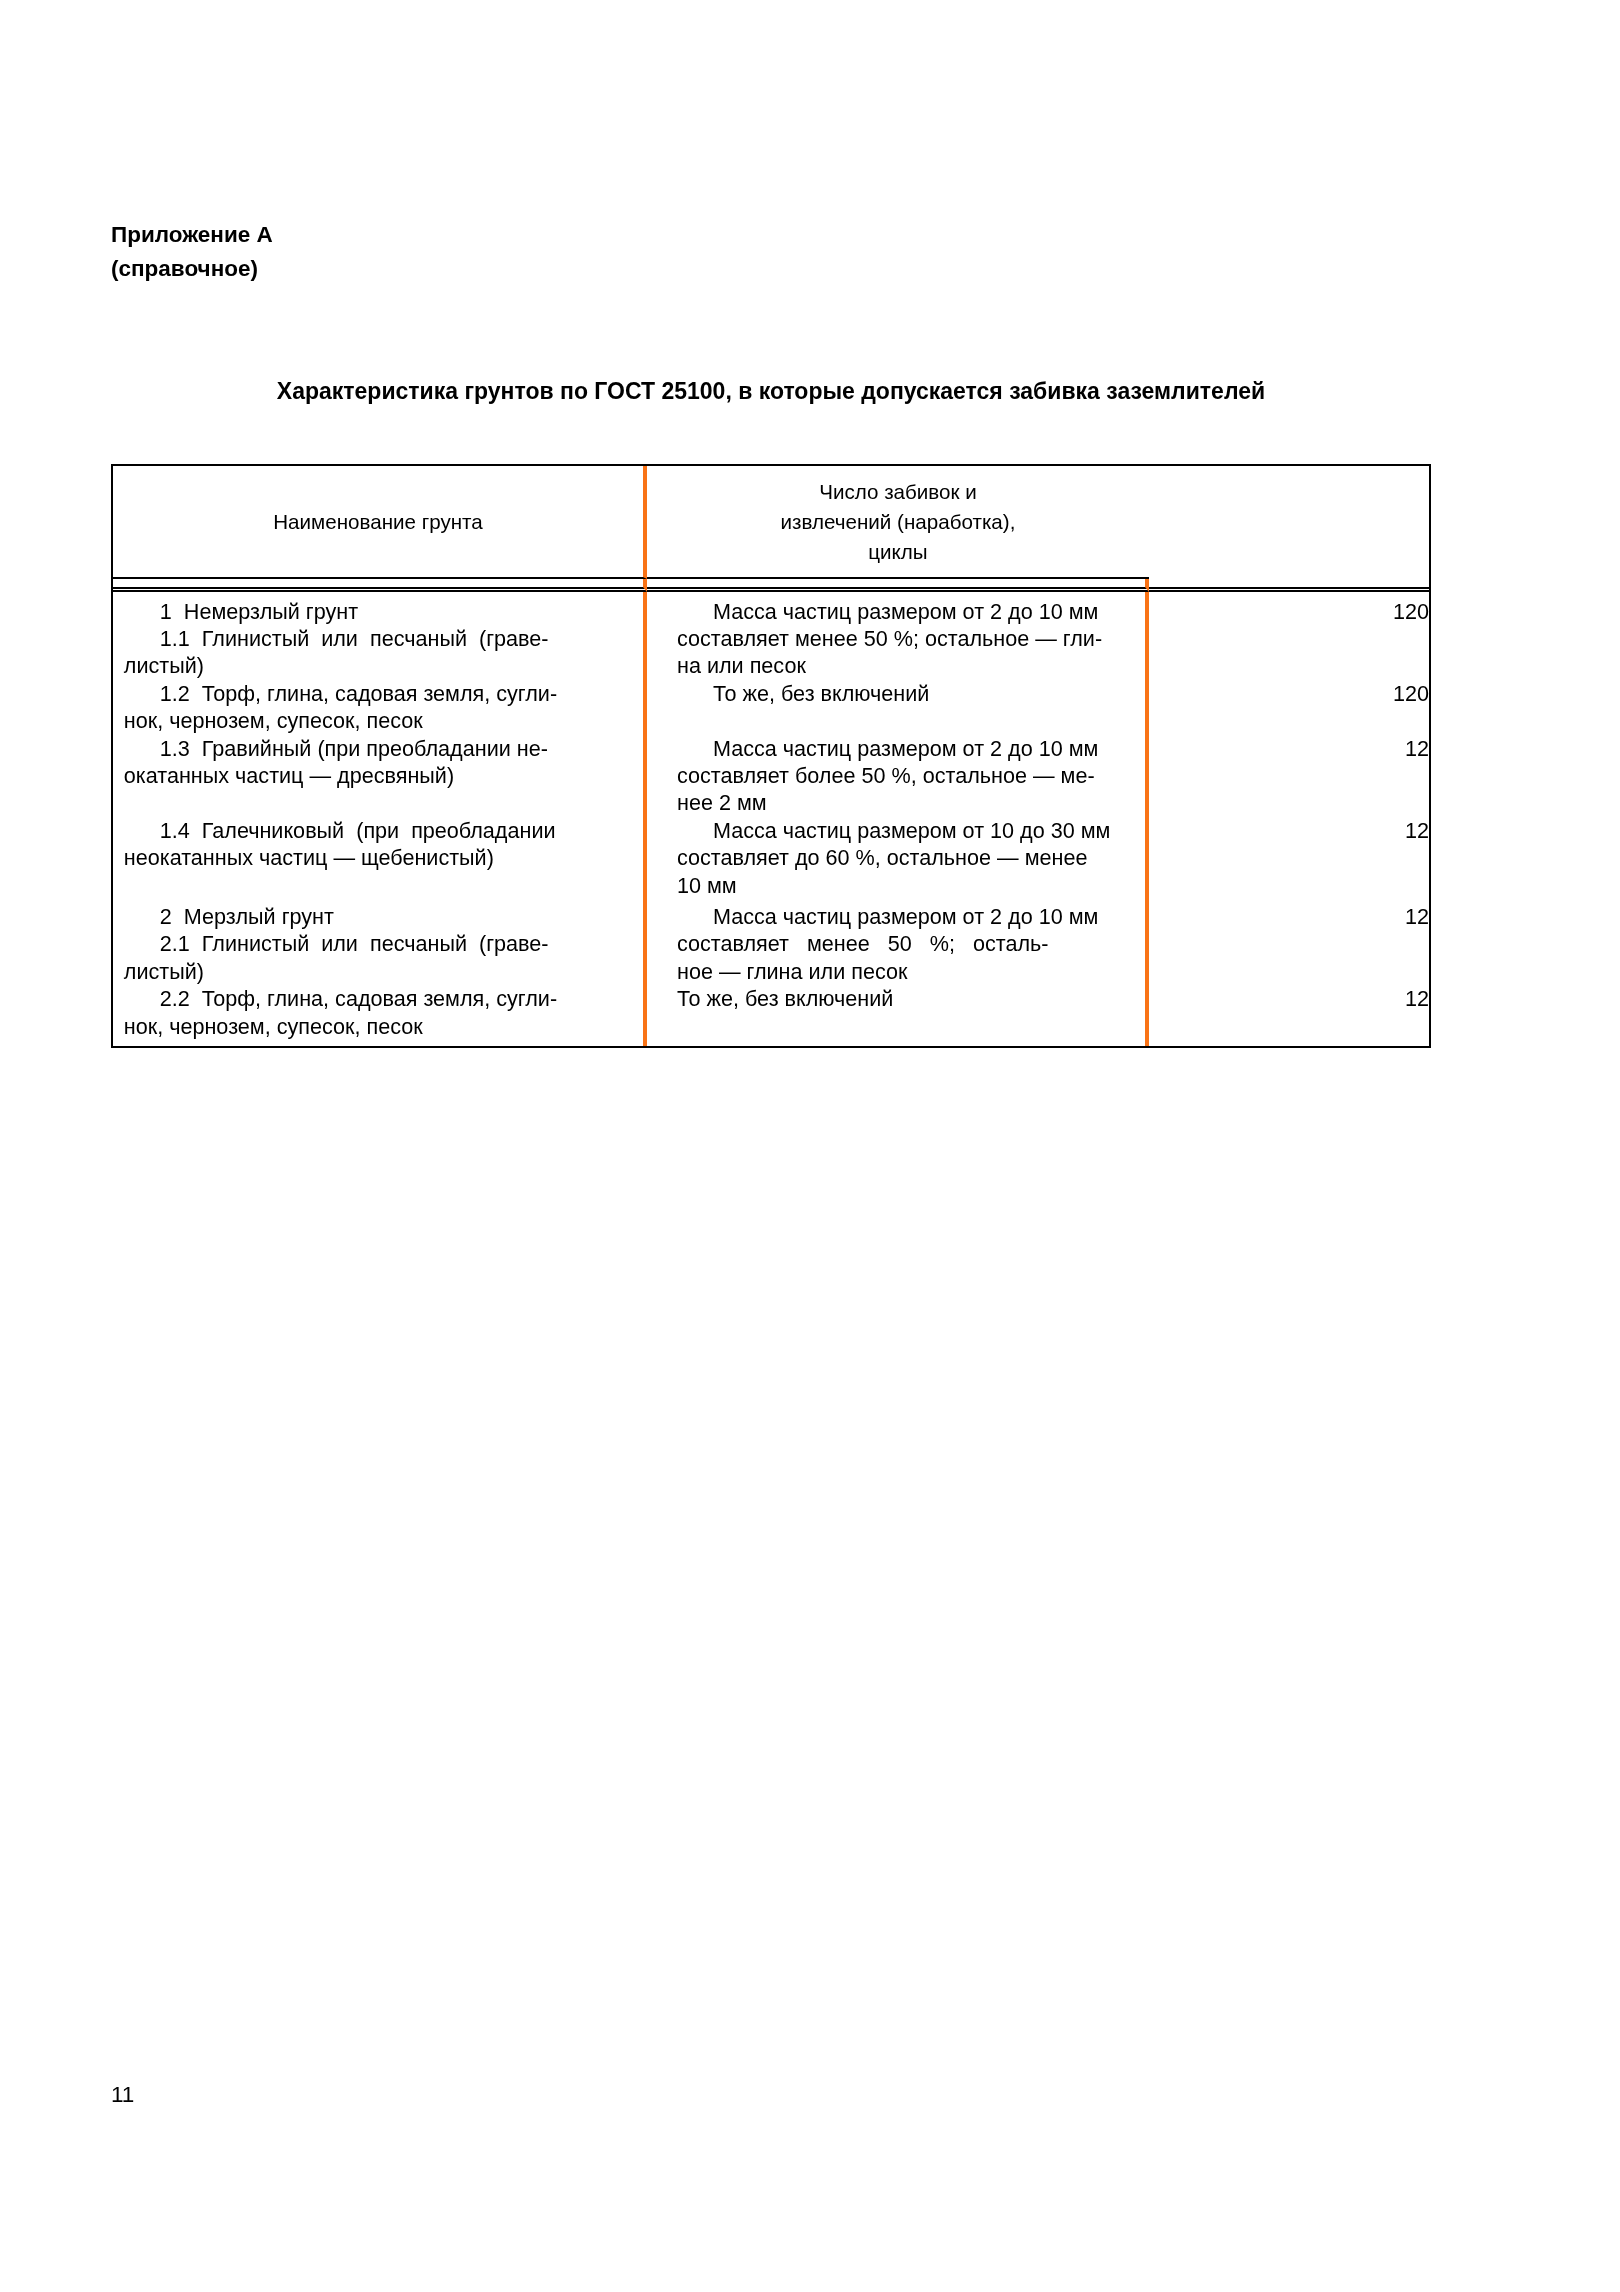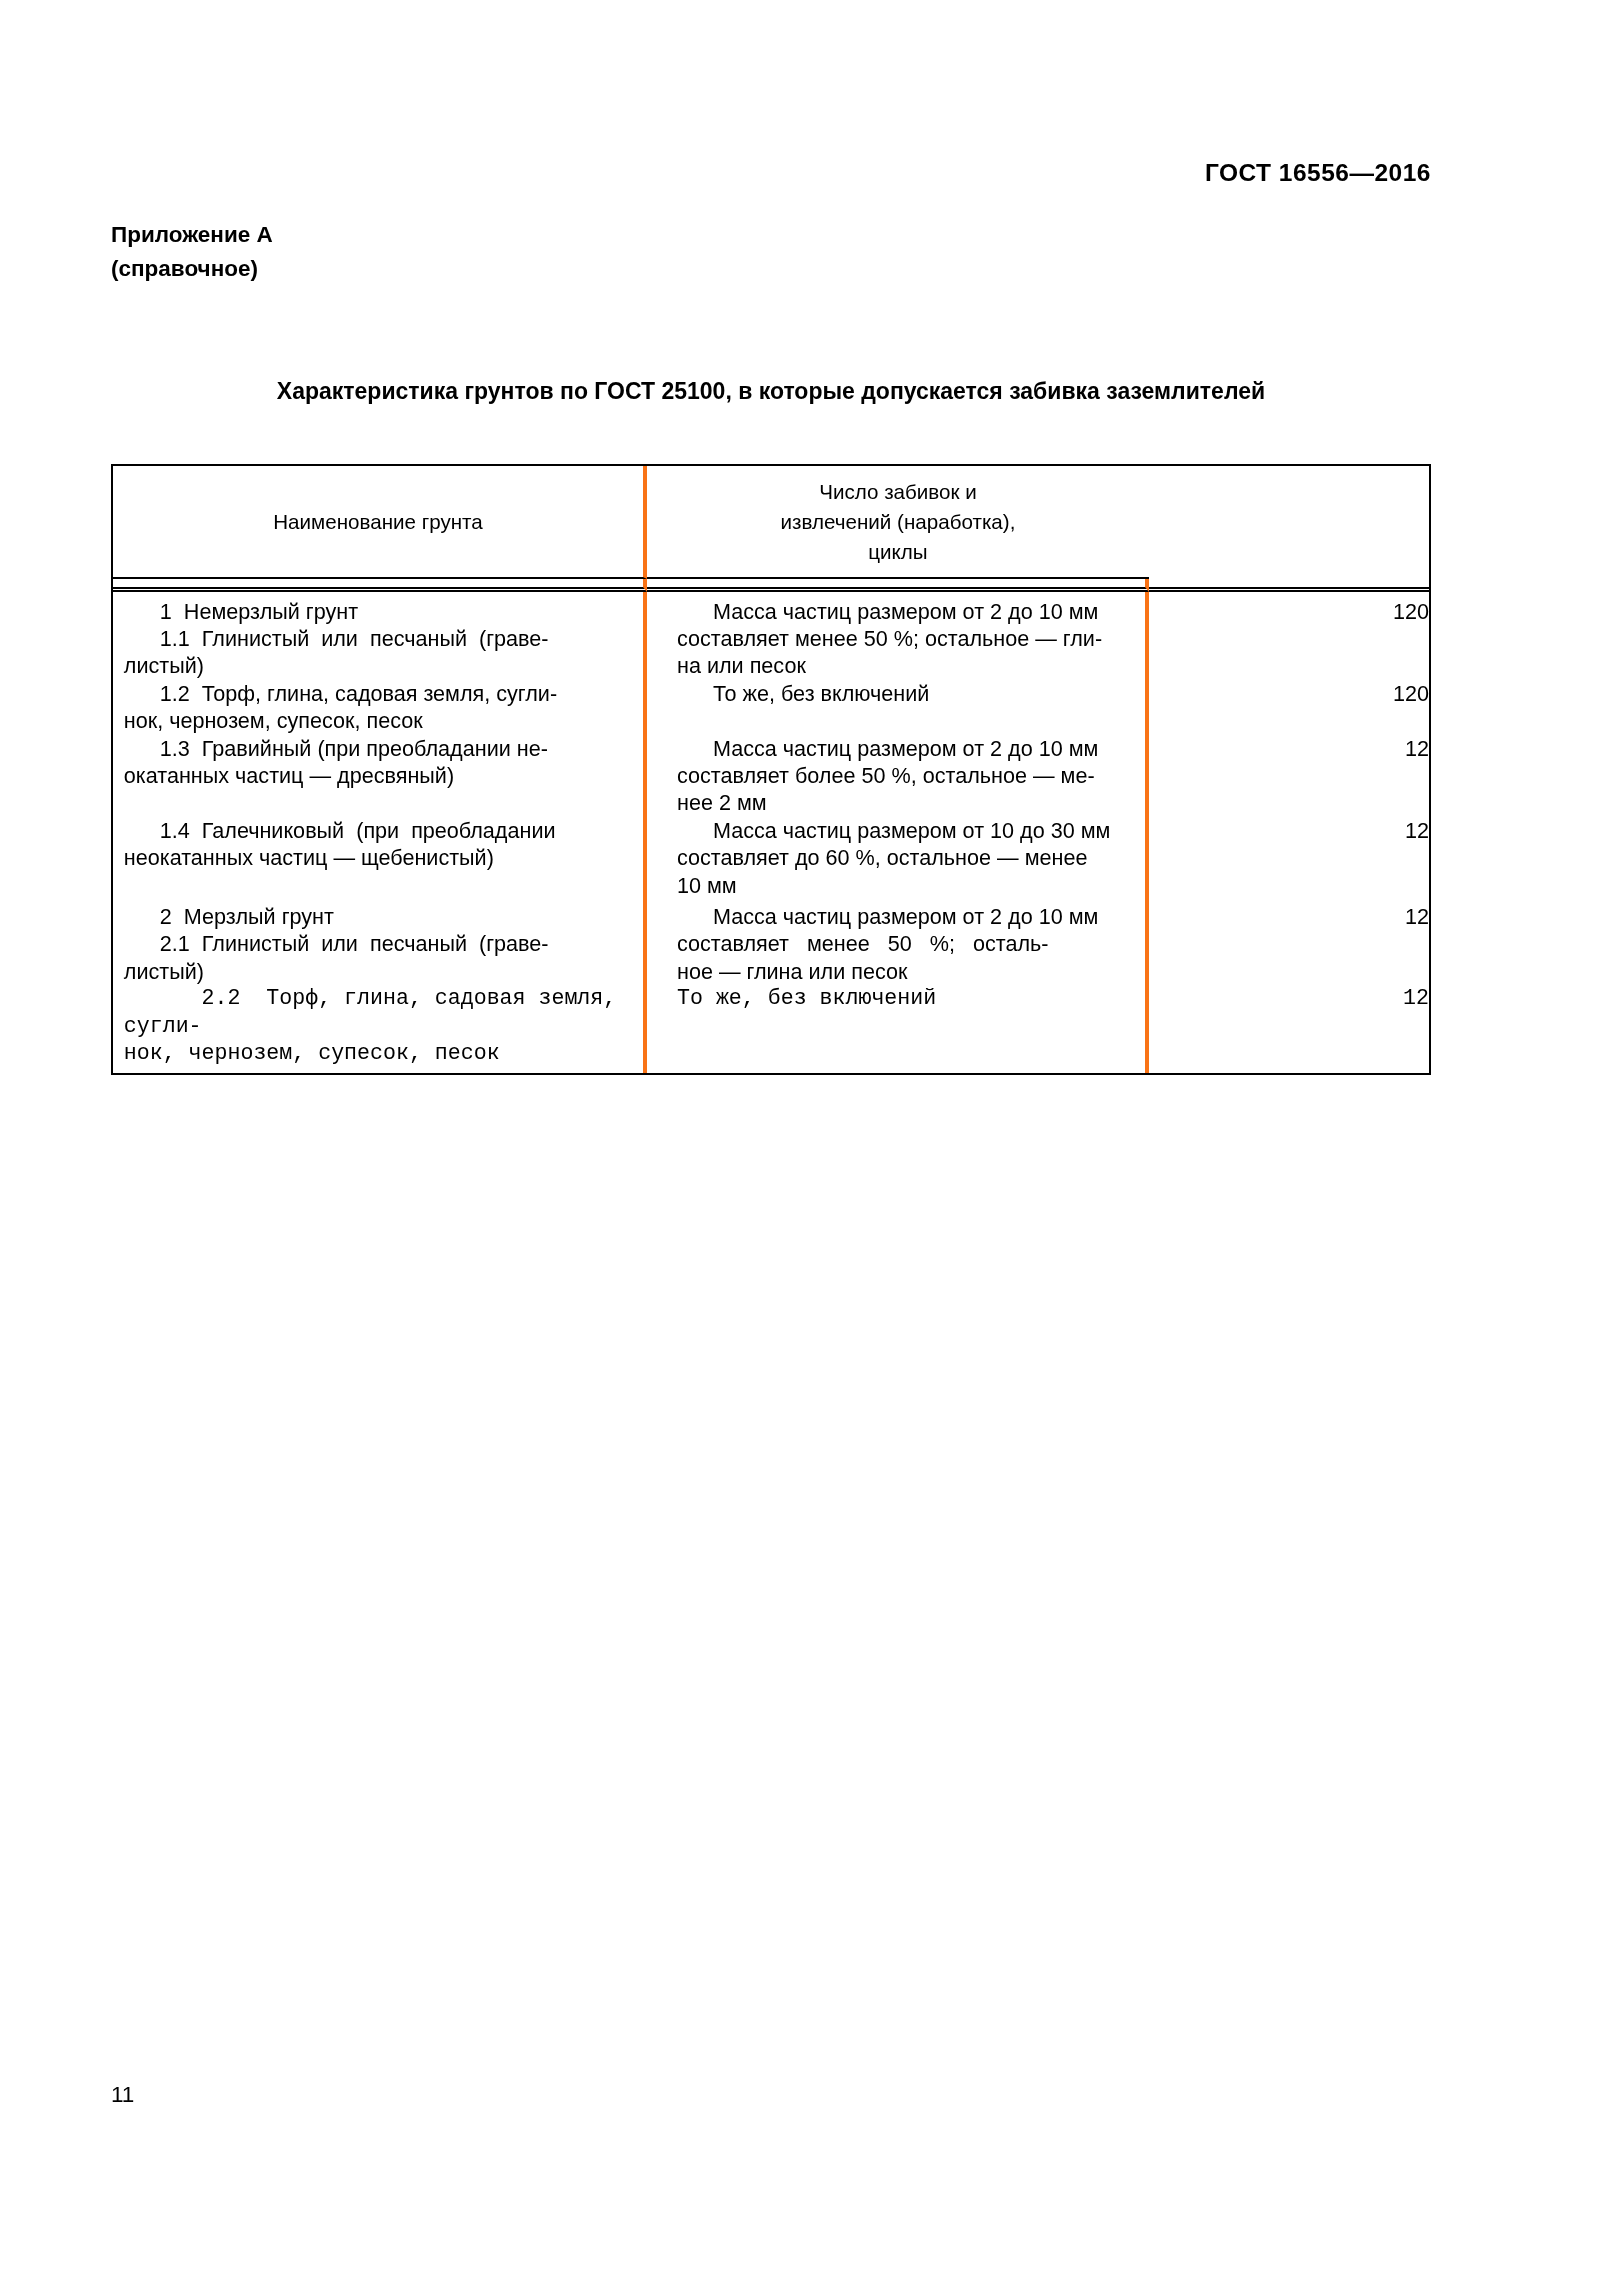--- a/index.html
+++ b/index.html
@@ -56,35 +56,34 @@
   .body .cell{
     font-size:21.6px;
     line-height:27.4px;
     white-space:pre-wrap;
   }
   .body .name{padding-left:10.8px;padding-right:9px;}
   .body .comp{padding-left:30px;padding-right:9.8px;}
   .body .num{text-align:right;}
   .body.first .cell{padding-top:5.9px;}
   .body.gap .cell{padding-top:3.9px;}
-  .body.last .cell{padding-bottom:5.9px;font-family:Liberation Mono, monospace;}
+  .body.last .cell{padding-bottom:5.9px;}
   .page-num{
     position:absolute;top:2082px;left:111px;width:1320px;
     text-align:left;
     font-size:22.5px;
     padding-right:5.9px;
     box-sizing:border-box;
   }
 </style>
 </head>
 <body>
 
 <div class="page">
 
-  <div class="doc-code">ГОСТ 16556—2016</div>
 
   <div class="appendix">
     <div>Приложение А</div>
     <div>(справочное)</div>
   </div>
 
   <div class="title">Характеристика грунтов по ГОСТ 25100, в которые допускается забивка заземлителей</div>
 
   <div class="gtable">
 

